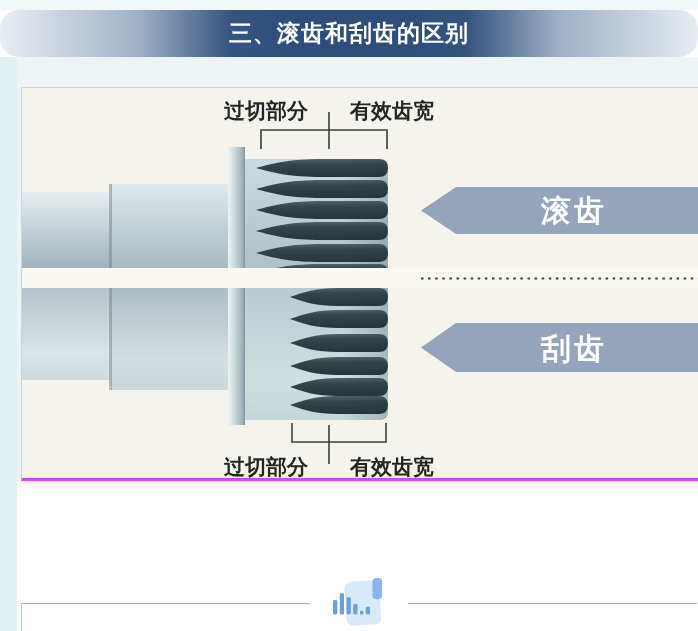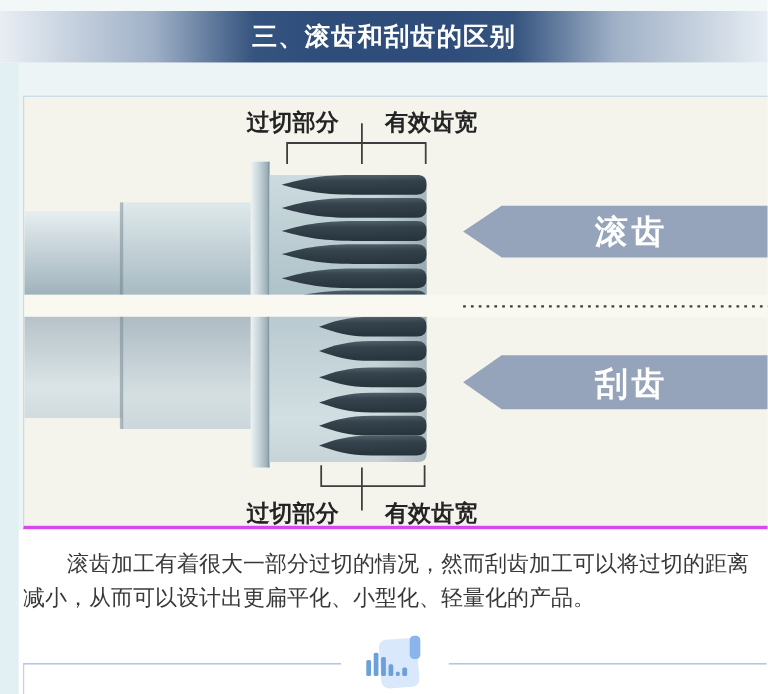--- a/index.html
+++ b/index.html
@@ -4,21 +4,21 @@
 <style>
   html,body{margin:0;padding:0;background:#ffffff;}
   .page{
     position:relative;width:698px;height:631px;overflow:hidden;
     background:#ffffff;font-family:"Liberation Sans",sans-serif;
   }
   .top-strip{position:absolute;left:0;top:0;width:698px;height:10px;background:#f2f7f8;}
   .banner{
     position:absolute;left:0;top:10px;width:698px;height:47px;
     background:linear-gradient(90deg,#e9eef4 0%,#9fb0c6 20%,#35547f 33%,#2e4d7b 42%,#2e4d7b 58%,#35547f 67%,#9fb0c6 80%,#e7edf3 100%);
-    display:flex;align-items:center;justify-content:center;
+    display:flex;align-items:center;justify-content:center;border-radius:19px;
   }
   .banner h1{
     margin:0;color:#ffffff;font-size:23px;font-weight:700;letter-spacing:1px;
   }
   .mid-bg{position:absolute;left:0;top:57px;width:698px;height:425px;background:#edf4f6;}
   .left-strip{position:absolute;left:0;top:57px;width:17px;height:574px;background:#e3f0f3;}
   .panel{
     position:absolute;left:21px;top:87px;width:677px;height:394px;
     background:#f5f4ec;
     border-top:1px solid #c3d7e6;border-left:1px solid #c3d7e6;border-bottom:3px solid #d946ef;
@@ -163,21 +163,20 @@
         <polygon points="399,122.5 434,99 677,99 677,146 434,146" fill="#95a4ba"></polygon>
         <text class="arrow-label" x="552" y="133" text-anchor="middle">滚齿</text>
       </g>
       <g>
         <polygon points="399,259.5 434,235 677,235 677,284 434,284" fill="#95a4ba"></polygon>
         <text class="arrow-label" x="552" y="271" text-anchor="middle">刮齿</text>
       </g>
     </svg>
   </div>
 
-  <p class="paragraph">滚齿加工有着很大一部分过切的情况，然而刮齿加工可以将过切的距离减小，从而可以设计出更扁平化、小型化、轻量化的产品。</p>
 
   <div class="divider">
     <div class="line"></div>
     <div class="icon-wrap">
       <svg width="58" height="52" viewBox="0 0 60 54">
         <rect x="16" y="4" width="36" height="46" rx="7" fill="#d9e9fb" transform="rotate(-4 34 27)"></rect>
         <rect x="44" y="1" width="10" height="22" rx="4" fill="#8ab5ec"></rect>
         <g fill="#6d9fda">
           <rect x="3" y="24" width="4.5" height="15" rx="1.5"></rect>
           <rect x="10" y="17" width="4.5" height="22" rx="1.5"></rect>

